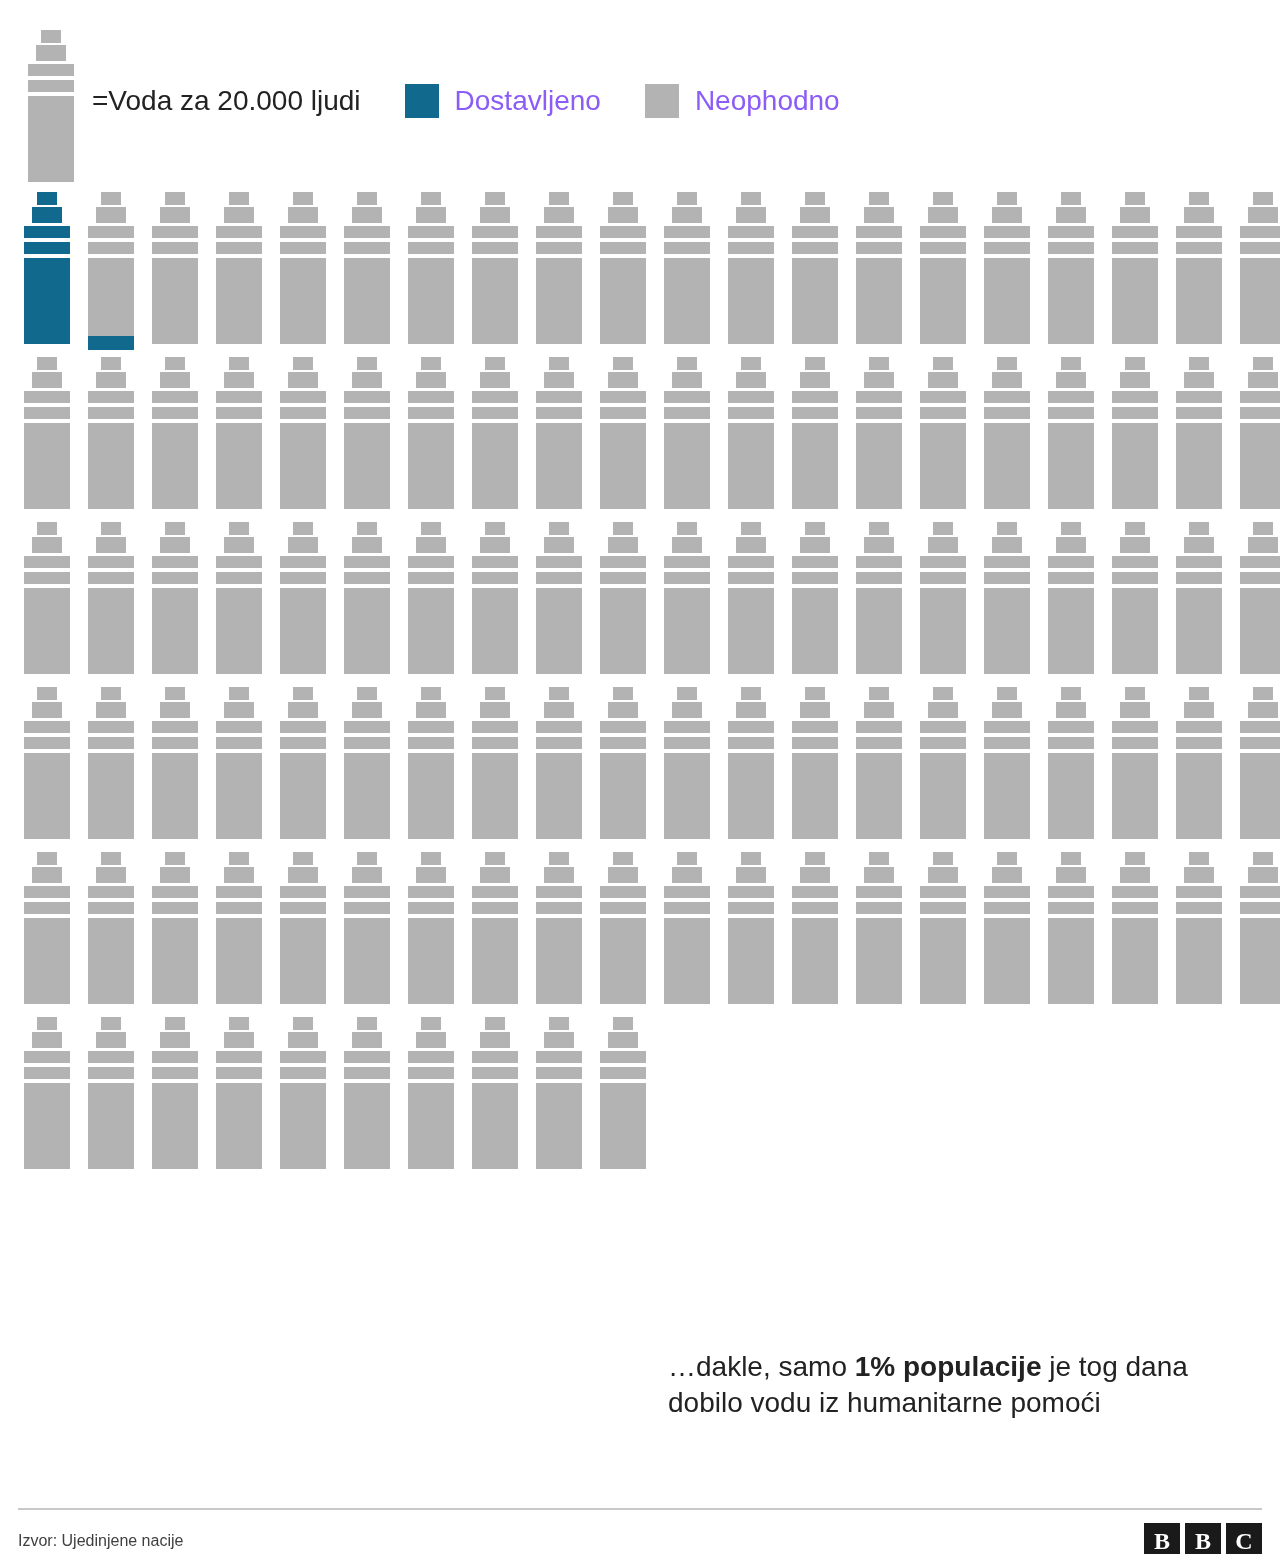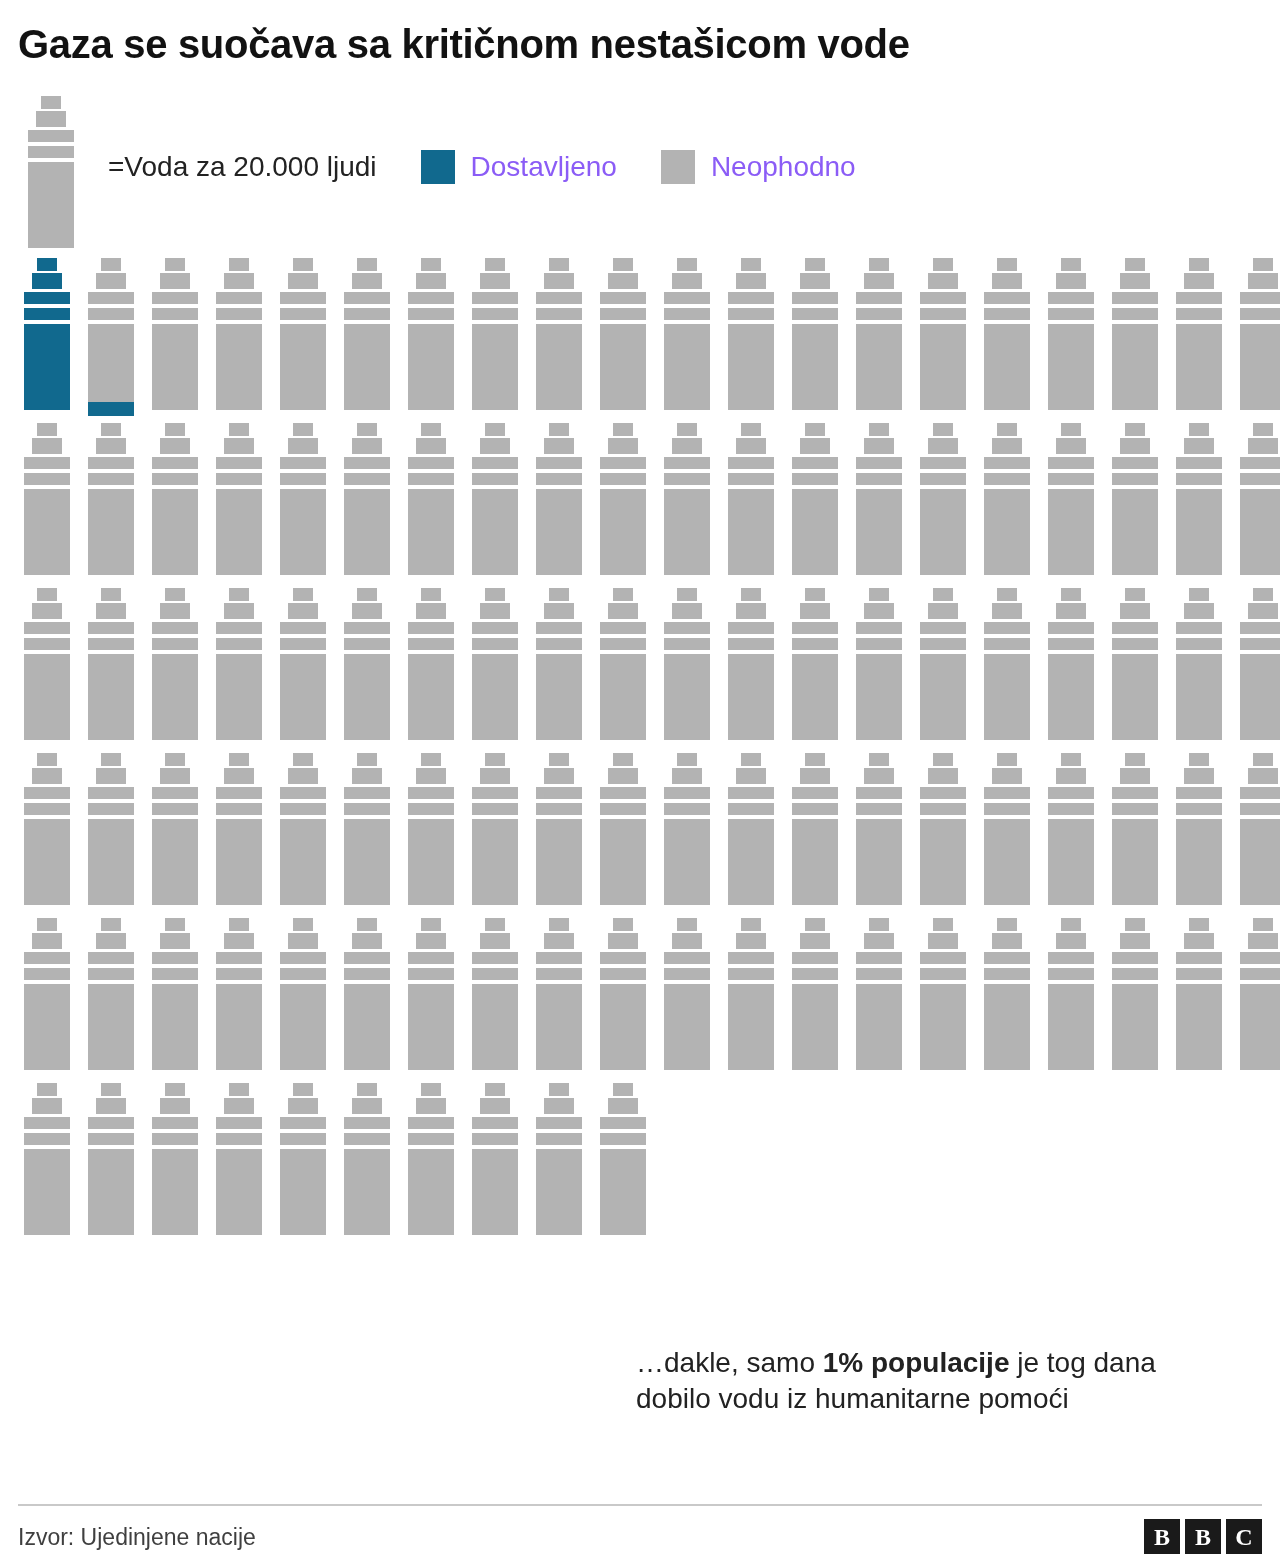--- a/index.html
+++ b/index.html
@@ -47,21 +47,21 @@
     height: 150px;
   }
   .legend-bottle {
     width: 46px;
     height: 142px;
     position: relative;
     margin-left: 10px;
   }
   .legend-label {
     font-size: 28px;
-    margin-left: 34px;
+    margin-left: 18px;
     color: #222;
     white-space: nowrap;
   }
   .legend-swatch {
     width: 34px;
     height: 34px;
     margin-left: 44px;
     flex: 0 0 auto;
   }
   .legend-key-label {
@@ -126,21 +126,21 @@
     left: 6px;
     bottom: 0;
     width: 46px;
     height: 14px;
     background: #11698e;
   }
 
   
   .annotation {
     position: absolute;
-    left: 636px;
+    left: 668px;
     top: 1323px;
     width: 560px;
     font-size: 28px;
     line-height: 1.3;
     color: #222;
   }
   .annotation b { font-weight: bold; }
 
   
   .footer-rule {
@@ -155,21 +155,21 @@
     position: absolute;
     left: 18px;
     right: 18px;
     bottom: 16px;
     height: 46px;
     display: flex;
     align-items: center;
     justify-content: space-between;
   }
   .source {
-    font-size: 23px;
+    font-size: 16px;
     color: #3f3f3f;
   }
   .bbc-logo {
     display: flex;
     gap: 5px;
   }
   .bbc-box {
     width: 36px;
     height: 36px;
     background: #1a1a1a;
@@ -180,21 +180,20 @@
     align-items: center;
     justify-content: center;
     font-family: "Liberation Serif", serif;
   }
 </style>
 </head>
 <body>
 
 <div class="page">
 
-  <h1 class="title">Gaza se suočava sa kritičnom nestašicom vode</h1>
 
 
   <div class="legend">
     <div class="legend-bottle gray">
       <div class="b-cap"></div>
         <div class="b-neck"></div>
         <div class="b-rib1"></div>
         <div class="b-rib2"></div>
         <div class="b-body"></div>
     </div>

